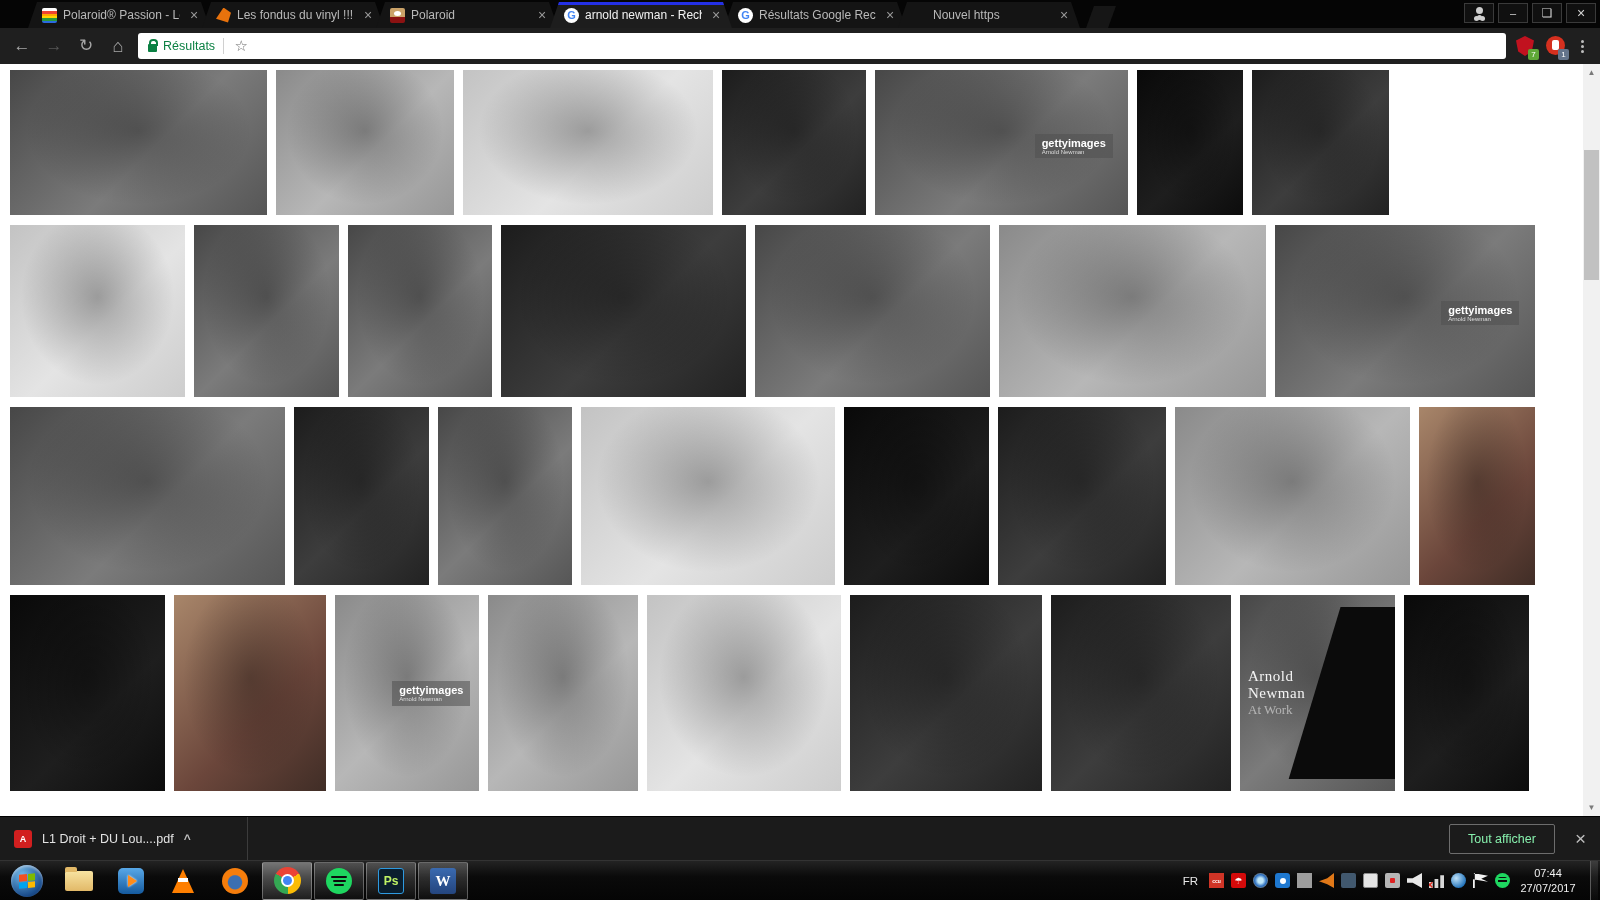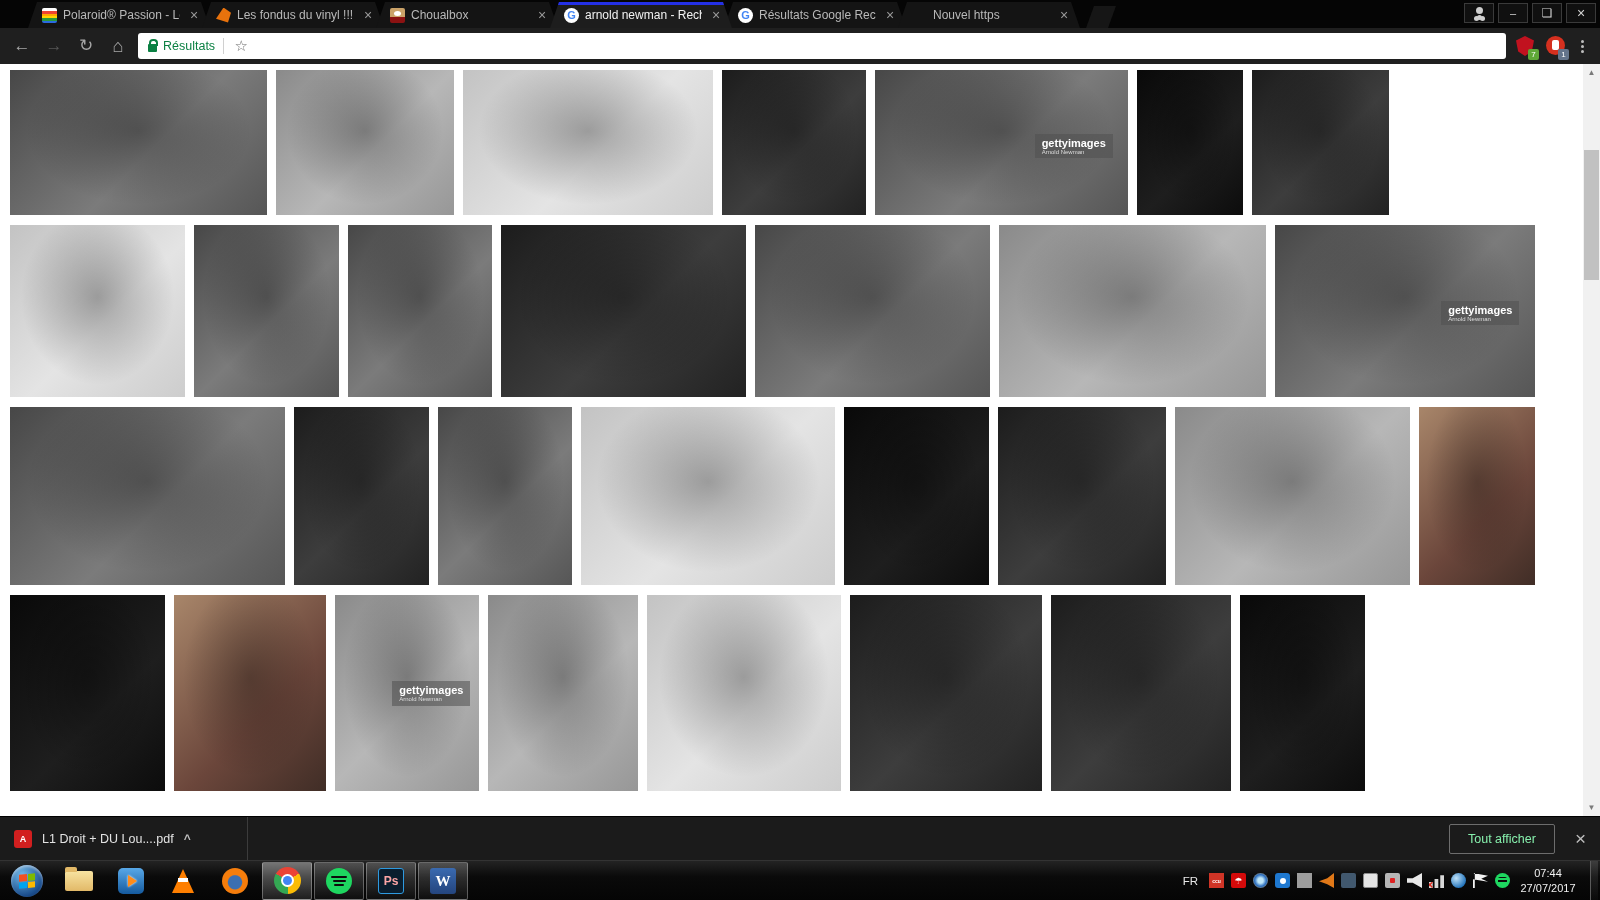--- a/index.html
+++ b/index.html
@@ -123,21 +123,21 @@
   .ic-wmp .play-tri { width:0; height:0; border-left:9px solid #ff8c1a; border-top:6px solid transparent; border-bottom:6px solid transparent; margin-left:2px; filter:drop-shadow(0 0 1px #fff); }
   .ic-vlc { width:0; height:0; border-left:11px solid transparent; border-right:11px solid transparent; border-bottom:24px solid #ff7f00; position:relative; }
   .ic-vlc::after { content:""; position:absolute; left:-5px; top:9px; width:10px; height:4px; background:#fff; }
   .ic-ffx { width:26px; height:26px; border-radius:50%; background:radial-gradient(circle at 50% 55%, #3b6fb2 0 34%, #f57d0c 40% 75%, #d9530a); }
   .ic-chrome { position:relative; width:27px; height:27px; border-radius:50%; background:conic-gradient(from -60deg, #ea4335 0 33%, #fbbc05 0 66%, #34a853 0 100%); }
   .ic-chrome .ring { position:absolute; inset:7px; border-radius:50%; background:#fff; }
   .ic-chrome .core { position:absolute; inset:9px; border-radius:50%; background:#4285f4; }
   .ic-spot { width:26px; height:26px; border-radius:50%; background:#1ed760; display:flex; flex-direction:column; align-items:center; justify-content:center; gap:2px; }
   .ic-spot i { height:2px; border-radius:2px; background:#0c0c0c; }
   .ic-spot i:nth-child(1){width:16px;} .ic-spot i:nth-child(2){width:13px;} .ic-spot i:nth-child(3){width:10px;}
-  .ic-ps { width:26px; height:26px; background:#0a1e2e; border:1px solid #2e9ae0; border-radius:3px; color:#fca5a5; font-size:12px; font-weight:bold; text-align:center; line-height:25px; }
+  .ic-ps { width:26px; height:26px; background:#0a1e2e; border:1px solid #2e9ae0; border-radius:3px; color:#bef264; font-size:12px; font-weight:bold; text-align:center; line-height:25px; }
   .ic-word { width:26px; height:26px; background:linear-gradient(#3a6ab0,#24457e); border-radius:3px; color:#fff; font-size:15px; font-weight:bold; text-align:center; line-height:26px; font-family:"Liberation Serif", serif; }
   .tb-space { flex:1; }
   .tray { display:flex; align-items:center; gap:7px; margin-right:6px; }
   .tray-lang { color:#e8e8e8; font-size:11.5px; margin-right:4px; }
   .tray-ico { width:15px; height:15px; flex:none; position:relative; display:flex; align-items:center; justify-content:center; font-size:9px; color:#fff; overflow:visible; }
   .t-red { background:#cf3426; font-size:5px; font-weight:bold; }
   .t-red2 { background:#d40a0a; border-radius:2px; }
   .t-mc { border-radius:50%; background:radial-gradient(circle,#bfe6f7 0 25%, #2c6fc0 55%, #e0a23c); }
   .t-blue { background:#1e78d0; border-radius:3px; }
   .t-blue::after { content:""; width:6px; height:6px; border-radius:50%; background:#fff; }
@@ -167,21 +167,21 @@
         <span class="t-title">Polaroid® Passion - Le si</span>
         <span class="t-close"></span>
       </div>
       <div class="tab">
         <span class="fav fav-vinyl"></span>
         <span class="t-title">Les fondus du vinyl !!! {Sa</span>
         <span class="t-close"></span>
       </div>
       <div class="tab">
         <span class="fav fav-choualbox"></span>
-        <span class="t-title">Choualbox</span>
+        <span class="t-title">Polaroid</span>
         <span class="t-close"></span>
       </div>
       <div class="tab active">
         <div class="stripe"></div>
         <span class="fav fav-google"></span>
         <span class="t-title">arnold newman - Recherc</span>
         <span class="t-close"></span>
       </div>
       <div class="tab">
         <span class="fav fav-google"></span>
@@ -275,20 +275,27 @@
         <div class="tile tone-3 tile-dali-with-wires" style="width: 144px; height: 196px;">
           <div class="wm">
             <div class="wm-main">gettyimages</div>
             <div class="wm-sub">Arnold Newman</div>
           </div>
         </div>
         <div class="tile tone-3 tile-elderly-couple-in-doorway" style="width: 150px; height: 196px;"></div>
         <div class="tile tone-4 tile-woman-by-drafting-table" style="width: 194px; height: 196px;"></div>
         <div class="tile tone-1 tile-man-working-in-lab" style="width: 192px; height: 196px;"></div>
         <div class="tile tone-1 tile-hemingway-bearded-portrait" style="width: 180px; height: 196px;"></div>
+        <div class="tile tone-2 tile-at-work-book-cover" style="width: 155px; height: 196px;">
+          <div class="cover ml">
+            <div class="l0">Arnold</div>
+            <div class="l1">Newman</div>
+            <div class="l2">At Work</div>
+          </div>
+        </div>
         <div class="tile tone-0 tile-flower-in-dark" style="width: 125px; height: 196px;"></div>
       </div>
     </div>
   <div class="scrollbar">
     <div class="sb-btn sb-up"></div>
     <div class="sb-thumb"></div>
     <div class="sb-btn sb-down"></div>
   </div>
 </div>
 

